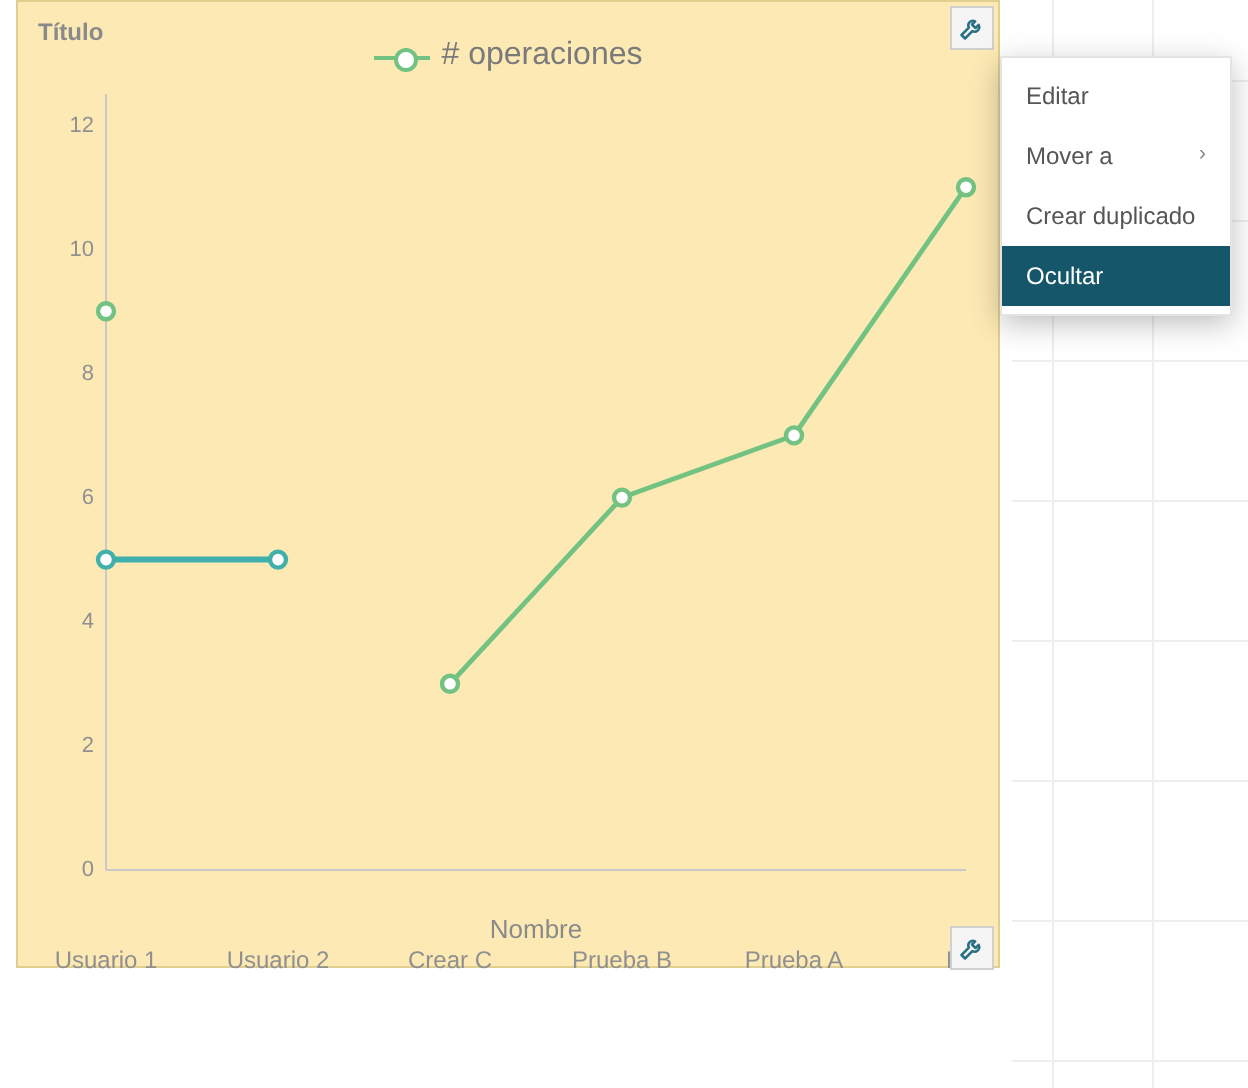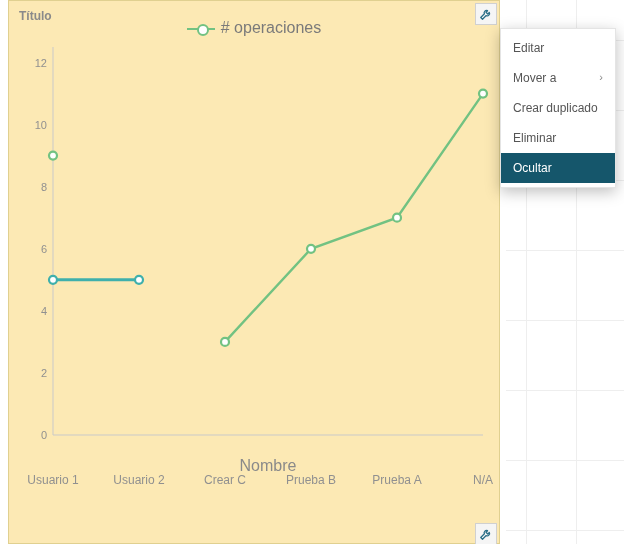--- a/index.html
+++ b/index.html
@@ -10,21 +10,21 @@
     position: relative;
     width: 624px;
     height: 544px;
     overflow: hidden;
   }
   .chart-panel {
     position: absolute;
     left: 8px;
     top: 0;
     width: 492px;
-    height: 544px;
+    height: 484px;
     background: #fce9b4;
     border: 1px solid #e0d090;
   }
   .chart-title {
     position: absolute;
     left: 10px;
     top: 8px;
     font-size: 12px;
     font-weight: bold;
     color: #8a8a8a;
@@ -107,21 +107,21 @@
     transform: translateX(-50%);
     white-space: nowrap;
     margin-top: 36px;
   }
   .x-title {
     position: absolute;
     left: 44px;
     top: 456px;
     width: 430px;
     text-align: center;
-    font-size: 16px;
+    font-size: 13px;
     color: #8a8a8a;
   }
   .line-svg {
     position: absolute;
     left: 0; top: 0; width: 100%; height: 100%;
     overflow: visible;
   }
   .grid-area {
     position: absolute;
     left: 506px;
@@ -264,19 +264,16 @@
   <div class="menu-item">
     <span>Editar</span>
   </div>
   <div class="menu-item">
     <span>Mover a</span>
     <span class="chevron">›</span>
   </div>
   <div class="menu-item">
     <span>Crear duplicado</span>
   </div>
-  <div class="menu-item">
-    <span>Eliminar</span>
-  </div>
   <div class="menu-item selected">
     <span>Ocultar</span>
   </div>
 </div>
 
 </body></html>

